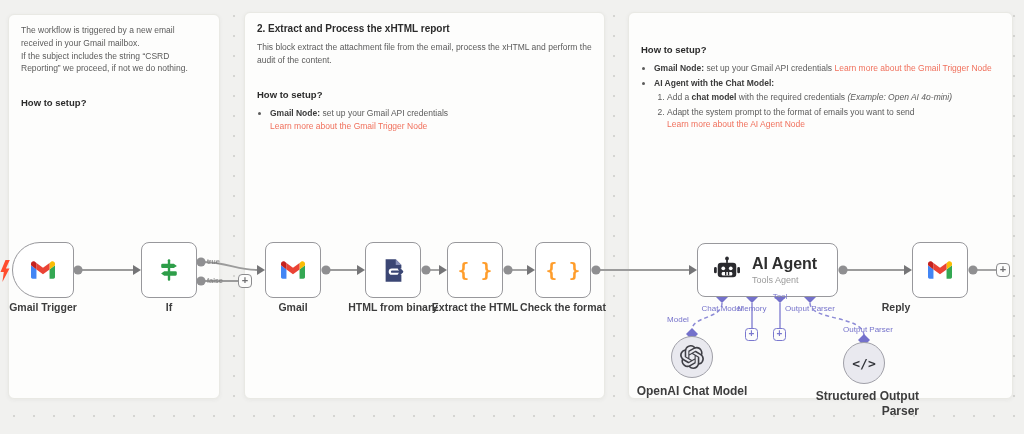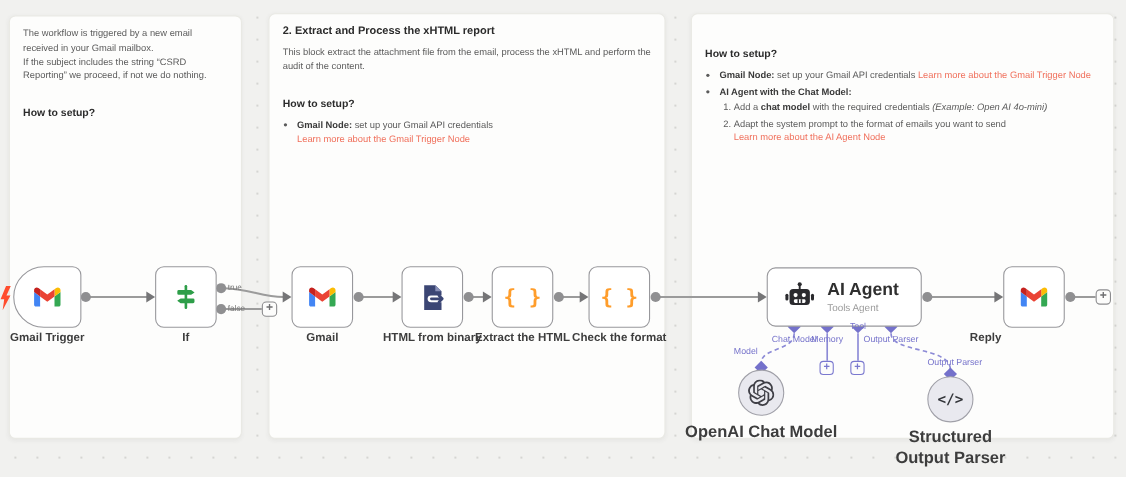--- a/index.html
+++ b/index.html
@@ -31,22 +31,22 @@
     background:#ffffff;border:1.8px solid #98989c;border-radius:8px;
     display:flex;align-items:center;justify-content:center;
   }
   .node.trigger{border-radius:28px 8px 8px 28px;}
   .node.wide{width:141px;height:54px;top:243px;justify-content:flex-start;padding-left:14px;}
   .node-label{
     position:absolute;top:301px;transform:translateX(-50%);
     font-size:10.5px;font-weight:bold;color:#3d3d3d;white-space:nowrap;
   }
   .sub-label{
-    position:absolute;transform:translateX(-50%);text-align:center;
-    font-size:15px;font-weight:bold;color:#3d3d3d;line-height:1.25;
+    position:absolute;transform:translateX(-50%);text-align:right;
+    font-size:12px;font-weight:bold;color:#3d3d3d;line-height:1.25;
   }
   .agent-title{font-size:16px;font-weight:bold;color:#2f2f2f;line-height:1.3;}
   .agent-sub{font-size:9px;color:#9b9b9b;line-height:1.3;}
   .braces{font-family:"DejaVu Sans Mono",monospace;font-size:19px;font-weight:bold;color:#ff9d2b;letter-spacing:0px;}
   .code-glyph{font-family:"DejaVu Sans Mono",monospace;font-size:13px;font-weight:bold;color:#33353a;}
   
   .subnode{
     position:absolute;box-sizing:border-box;width:42px;height:42px;border-radius:50%;
     background:#e9e9ef;border:1.6px solid #a0a0a8;
     display:flex;align-items:center;justify-content:center;

